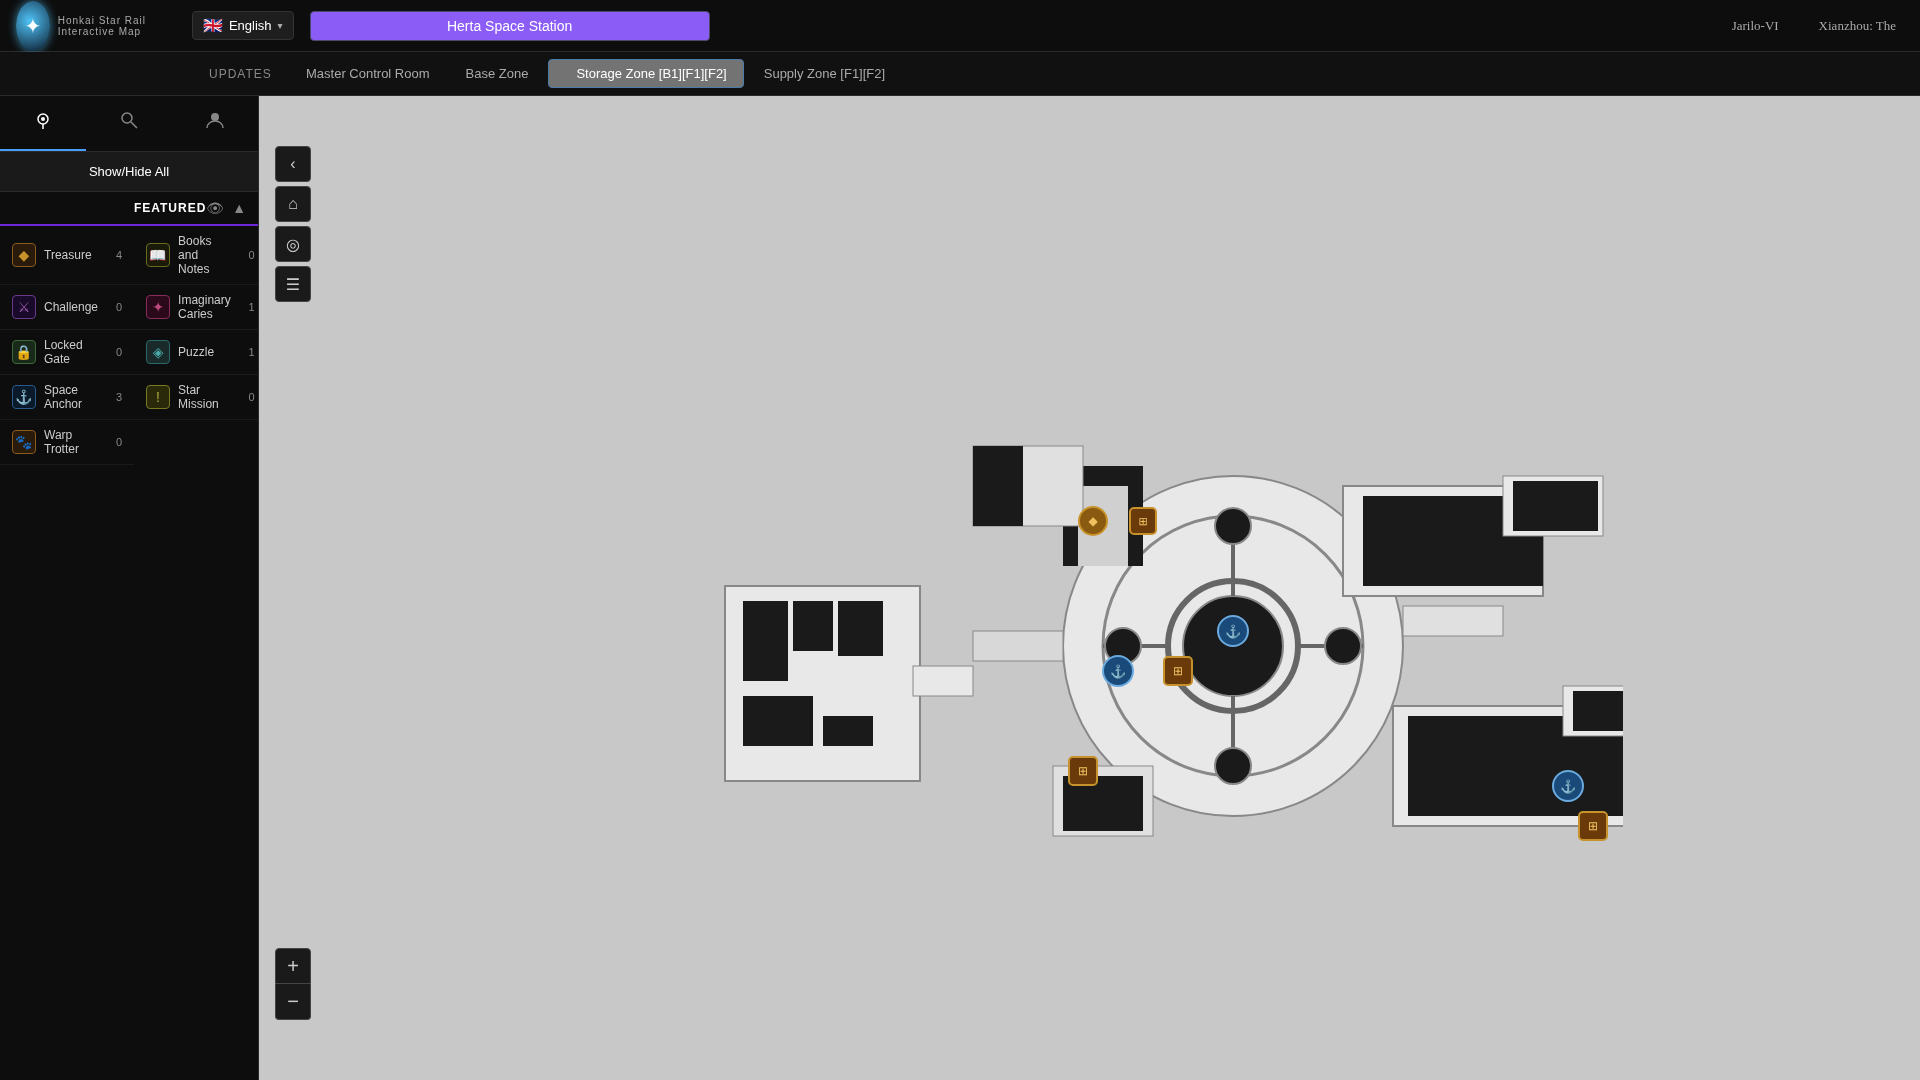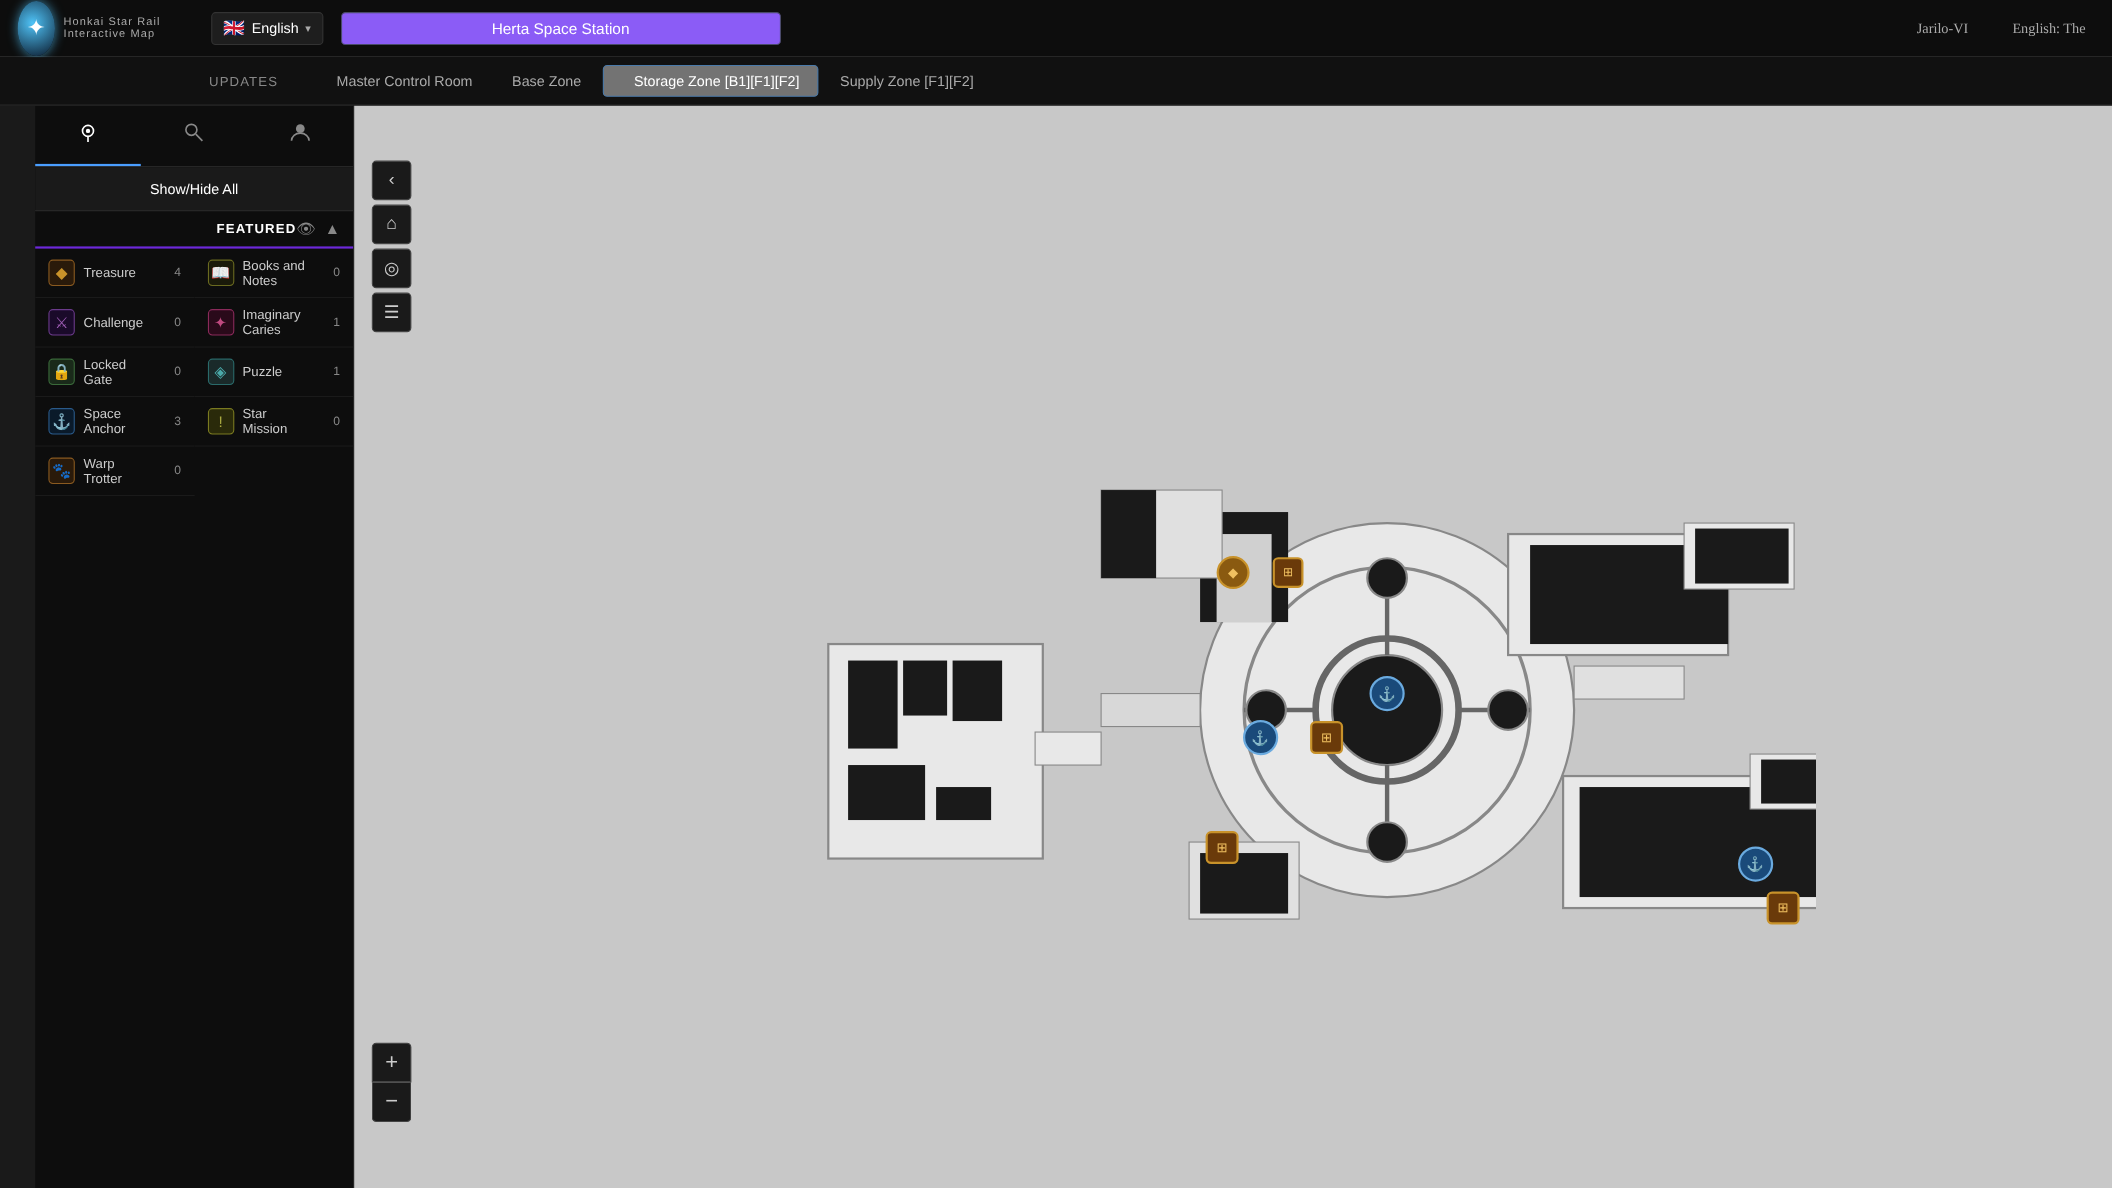--- a/index.html
+++ b/index.html
@@ -73,21 +73,21 @@
       background: #111;
       display: flex;
       align-items: center;
       padding: 0 0 0 290px;
       gap: 4px;
       border-bottom: 1px solid #2a2a2a;
       flex-shrink: 0;
     }
     .updates-btn {
       position: absolute;
-      left: 174px;
+      left: 193px;
       background: none; border: none;
       color: #888; font-size: 12px; cursor: pointer;
       letter-spacing: 1px; padding: 8px 16px;
       text-transform: uppercase;
     }
     .tab {
       padding: 6px 16px;
       border-radius: 4px;
       font-size: 13px;
       cursor: pointer;
@@ -104,27 +104,26 @@
 
     
     .main-content {
       display: flex;
       flex: 1;
       overflow: hidden;
     }
 
     
     .sidebar {
-      width: 290px;
+      width: 259px;
       background: #0d0d0d;
       display: flex;
       flex-direction: column;
       flex-shrink: 0;
       border-right: 1px solid #2a2a2a;
-      margin-left: 32px;
     }
 
     .sidebar-icons {
       display: flex;
       border-bottom: 1px solid #2a2a2a;
     }
     .sidebar-icon-btn {
       flex: 1; padding: 14px; text-align: center;
       cursor: pointer; background: none; border: none;
       color: #888; font-size: 18px;
@@ -270,21 +269,21 @@
   <div class="lang-selector">
     <span class="flag-icon">🇬🇧</span>
     <span>English</span>
     <span class="chevron">▾</span>
   </div>
 
   <button class="location-btn">Herta Space Station</button>
 
   <div class="nav-locations">
     <button class="nav-location-btn">Jarilo-VI</button>
-    <button class="nav-location-btn">English: The</button>
+    <button class="nav-location-btn">Xianzhou: The</button>
   </div>
 </div>
 
 <div class="tabs-bar" style="position:relative;">
   <button class="updates-btn">UPDATES</button>
   <button class="tab">Master Control Room</button>
   <button class="tab">Base Zone</button>
   <button class="tab active">Storage Zone [B1][F1][F2]</button>
   <button class="tab">Supply Zone [F1][F2]</button>
 </div>

